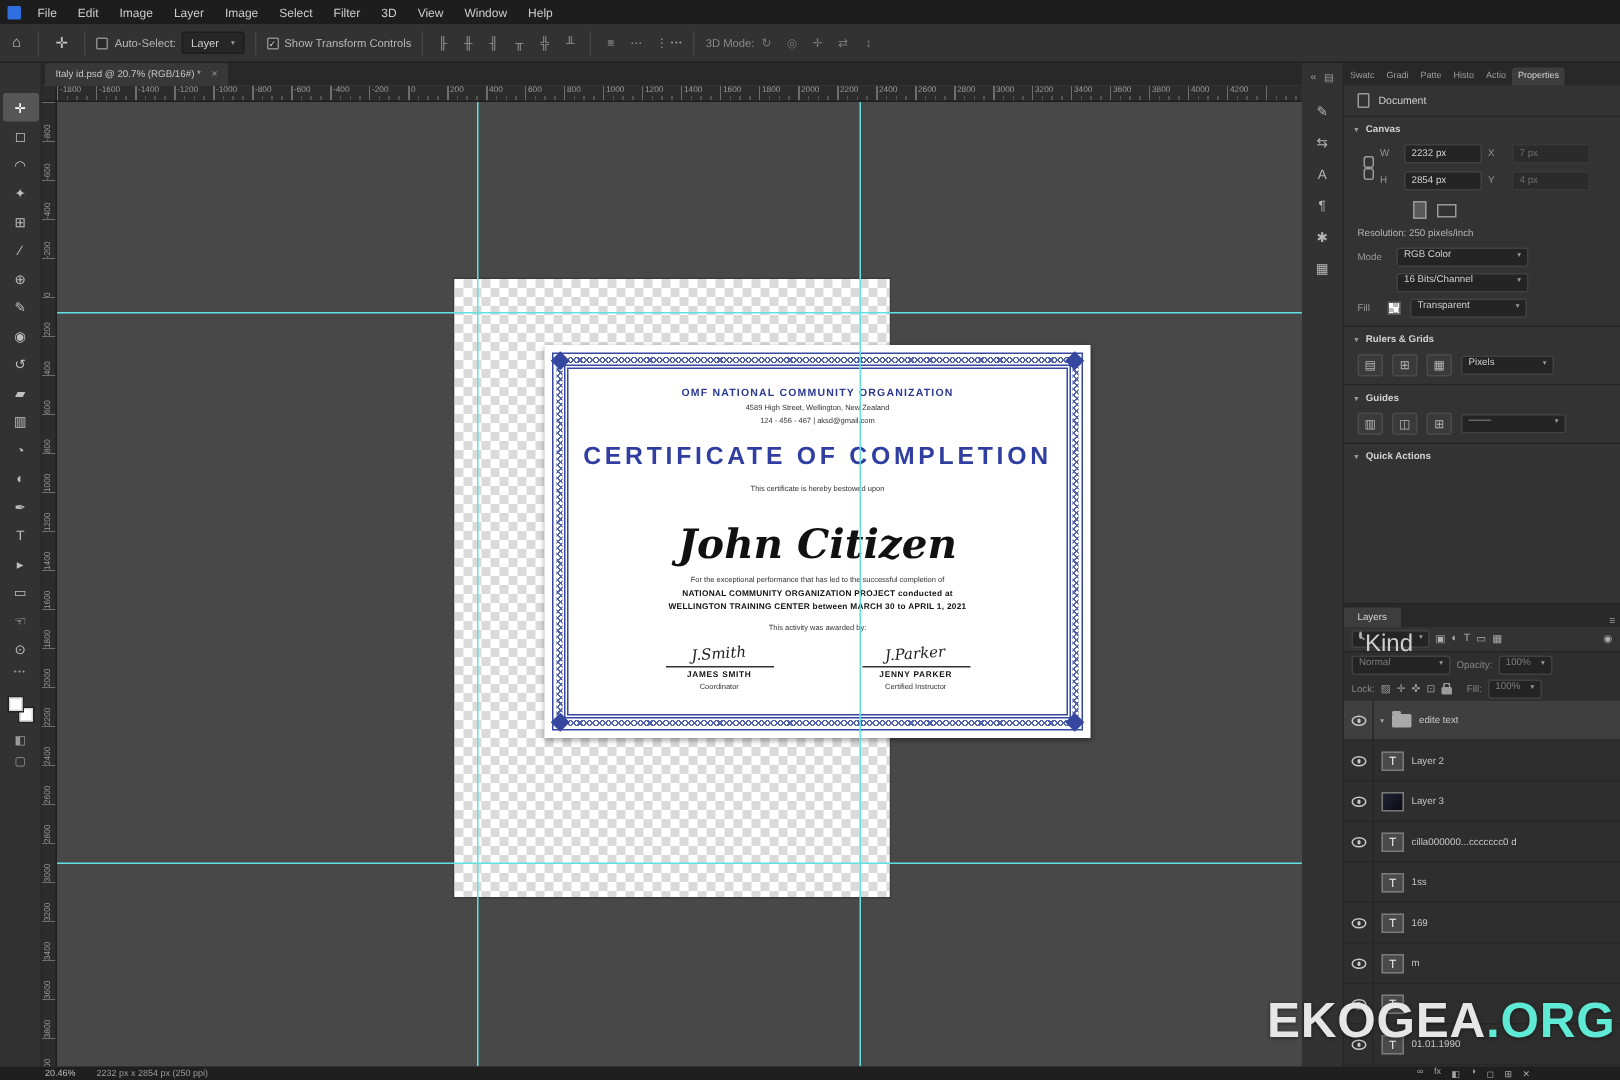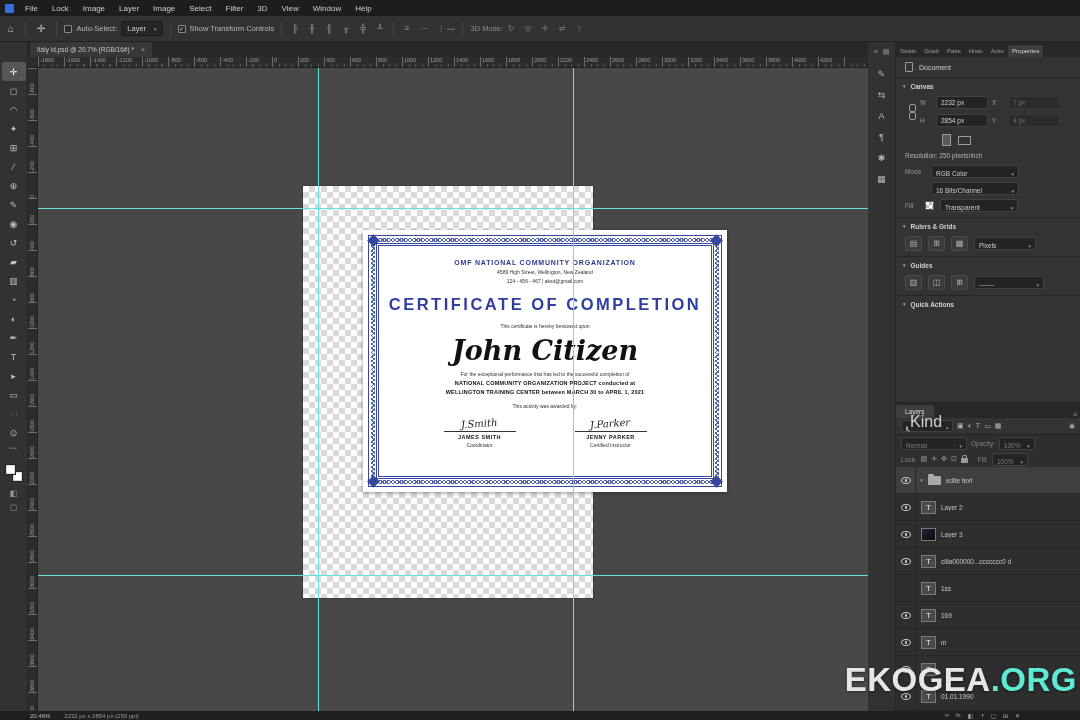--- a/index.html
+++ b/index.html
@@ -73,21 +73,21 @@
   .cbp.b { bottom:8px; left:8px; right:8px; height:4px; }
   .cbp.l { left:8px; top:8px; bottom:8px; width:4px; }
   .cbp.r { right:8px; top:8px; bottom:8px; width:4px; }
   .cc { position:absolute; width:9px; height:9px; background:#35479e; transform:rotate(45deg); }
   .cc.tl { left:6px; top:6px; } .cc.tr { right:6px; top:6px; } .cc.bl { left:6px; bottom:6px; } .cc.br { right:6px; bottom:6px; }
   .cert-inner { position:absolute; inset:17px; display:flex; flex-direction:column; align-items:center; text-align:center; color:#222; }
   .c-org { margin-top:12px; font-size:7px; font-weight:bold; color:#2b3990; letter-spacing:.8px; }
   .c-addr { margin-top:3px; font-size:5px; color:#333; }
   .c-title { margin-top:11px; font-size:16.5px; font-weight:bold; color:#2f3ea0; letter-spacing:2.5px; }
   .c-small { margin-top:9px; font-size:5px; color:#333; }
-  .c-name { margin-top:6px; font-family:"DejaVu Serif",serif; font-style:italic; font-weight:bold; font-size:27px; color:#111; }
+  .c-name { margin-top:19px; font-family:"DejaVu Serif",serif; font-style:italic; font-weight:bold; font-size:27px; color:#111; }
   .c-body { margin-top:5px; font-size:5px; color:#333; }
   .c-bold { margin-top:3px; font-size:5.5px; font-weight:bold; color:#111; letter-spacing:.2px; }
   .c-award { margin-top:8px; font-size:5px; color:#333; }
   .c-sigs { margin-top:9px; width:100%; display:flex; justify-content:space-around; padding:0 34px; }
   .sig { display:flex; flex-direction:column; align-items:center; }
   .sig-script { font-family:"DejaVu Serif",serif; font-style:italic; font-size:10px; color:#222; transform:rotate(-4deg); }
   .sig-line { width:72px; border-top:1px solid #333; margin-top:2px; }
   .sig-name { margin-top:2px; font-size:5.5px; font-weight:bold; letter-spacing:.5px; color:#111; }
   .sig-role { margin-top:2px; font-size:5px; color:#333; }
 
@@ -116,21 +116,21 @@
   .field { height:13px; background:#242424; border:1px solid #414141; border-radius:2px; display:flex; align-items:center; padding:0 4px; color:#d2d2d2; }
   .field.dim { color:#6d6d6d; background:#2b2b2b; border-color:#383838; }
   .link-icon { grid-row:1 / span 2; position:relative; width:7px; height:16px; justify-self:center; }
   .link-icon::before,.link-icon::after { content:""; position:absolute; left:1px; width:5px; height:6px; border:1px solid #9a9a9a; border-radius:2px; }
   .link-icon::before { top:0; } .link-icon::after { bottom:0; }
   .orient-row { display:flex; align-items:center; gap:7px; padding:3px 0 4px 46px; }
   .o-port { width:9px; height:12px; border:1px solid #9a9a9a; background:#5a5a5a; }
   .o-land { width:13px; height:9px; border:1px solid #9a9a9a; background:transparent; }
   .res-row { padding:2px 9px 4px; color:#b5b5b5; }
   .prow { display:flex; align-items:center; gap:6px; padding:2px 9px; }
-  .dd { height:13px; background:#242424; border:1px solid #414141; border-radius:2px; display:flex; align-items:flex-end; padding:0 4px; color:#cfcfcf; }
+  .dd { height:13px; background:#242424; border:1px solid #414141; border-radius:2px; display:flex; align-items:flex-start; padding:0 4px; color:#cfcfcf; }
   .dd .arr { margin-left:auto; font-size:5px; color:#999; padding-left:4px; }
   .dd.w88 { width:88px; } .dd.w78 { width:78px; } .dd.w62 { width:62px; } .dd.w70 { width:70px; }
   .indent { padding-left:35px; }
   .fill-swatch { width:9px; height:9px; border:1px solid #5a5a5a; background-image:conic-gradient(#bbb 0 25%, #fff 0 50%, #bbb 0 75%, #fff 0); background-size:6px 6px; }
   .icon-btn { width:17px; height:15px; background:#3a3a3a; border:1px solid #4a4a4a; border-radius:2px; display:flex; align-items:center; justify-content:center; font-size:8px; color:#b5b5b5; }
 
   .layers-block { flex:1; display:flex; flex-direction:column; min-height:0; border-top:1px solid #242424; }
   .layers-tabs { height:15px; background:#282828; display:flex; align-items:flex-end; }
   .ltab { padding:3px 9px; background:#3d3d3d; color:#d8d8d8; font-size:6.5px; border-radius:2px 2px 0 0; }
   .filter-row { height:17px; display:flex; align-items:center; gap:4px; padding:0 5px; background:#333; border-bottom:1px solid #262626; }
@@ -174,21 +174,21 @@
 </style>
 </head>
 <body>
 
 <div class="menubar">
   <span class="app-icon"></span>
   <div class="menu-items">
 
       <span class="menu-item">File</span>
 
-      <span class="menu-item">Lock</span>
+      <span class="menu-item">Edit</span>
 
       <span class="menu-item">Image</span>
 
       <span class="menu-item">Layer</span>
 
       <span class="menu-item">Image</span>
 
       <span class="menu-item">Select</span>
 
       <span class="menu-item">Filter</span>

